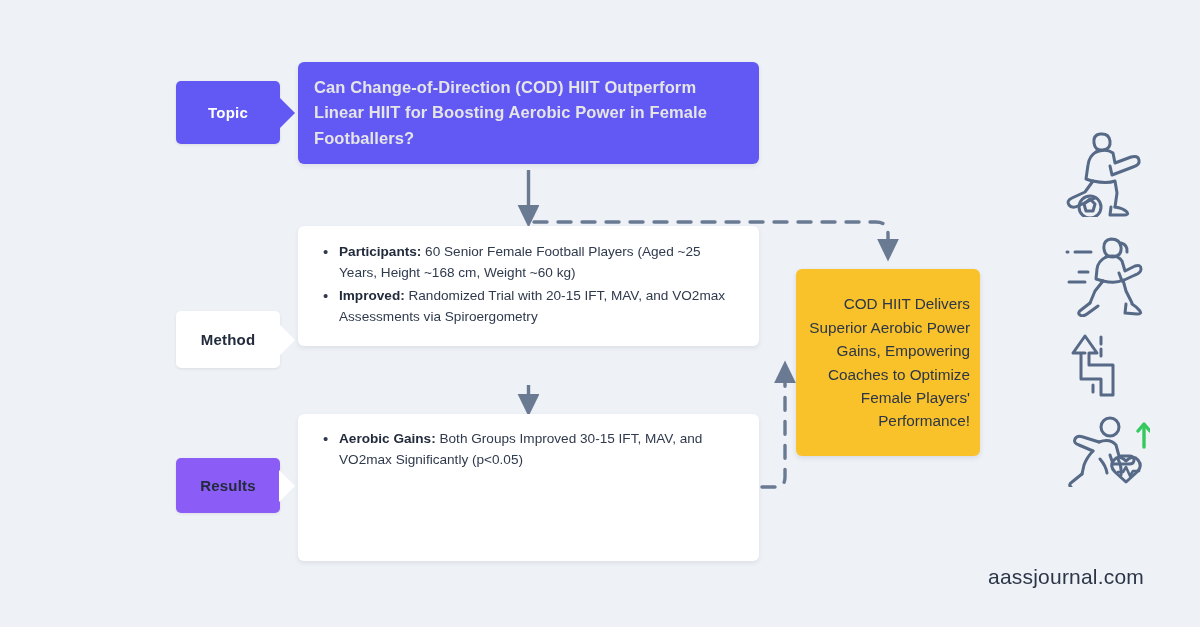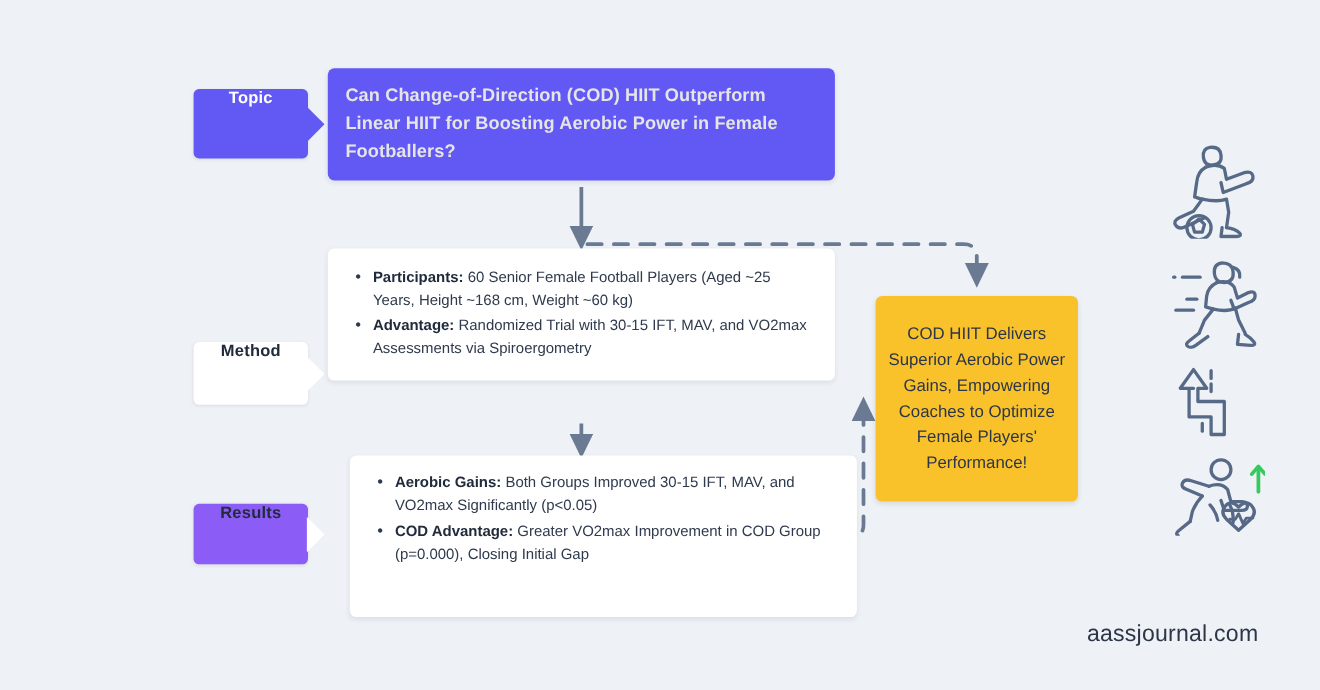--- a/index.html
+++ b/index.html
@@ -29,21 +29,21 @@
     position: absolute;
     left: 0; top: 0;
     width: 1200px; height: 627px;
     pointer-events: none;
   }
 
   
   .tag {
     position: absolute;
     display: flex;
-    align-items: flex-start;
+    align-items: center;
     justify-content: center;
     border-radius: 5px;
     font-weight: bold;
     letter-spacing: .2px;
     box-shadow: 0 1px 3px rgba(40,55,80,.10);
   }
   .tag::after {
     content: "";
     position: absolute;
     right: -15px;
@@ -110,21 +110,20 @@
     width: 461px; height: 120px;
     background: #ffffff;
     padding: 16px 22px 14px 22px;
   }
 
   .card-results {
     left: 298px; top: 414px;
     width: 461px; height: 147px;
     background: #ffffff;
     padding: 15px 22px 14px 22px;
-    margin-left: 20px;
   }
 
   ul.bullets { list-style: none; }
   ul.bullets li {
     position: relative;
     padding-left: 19px;
     font-size: 13.6px;
     line-height: 1.52;
     color: #2f3a4d;
     margin-bottom: 3px;
@@ -142,21 +141,21 @@
   .card-conclusion {
     position: absolute;
     left: 796px; top: 269px;
     width: 184px; height: 187px;
     background: #f9c22b;
     border-radius: 6px;
     box-shadow: 0 2px 5px rgba(40,55,80,.12);
     display: flex;
     align-items: center;
     justify-content: center;
-    text-align: center;
+    text-align: right;
     padding: 8px 10px;
   }
   .card-conclusion .ctext {
     font-size: 15.3px;
     line-height: 1.53;
     color: #2c3647;
   }
 
   
   .icon-rail {
@@ -209,32 +208,31 @@
     <div class="title">Can Change-of-Direction (COD) HIIT Outperform Linear HIIT for Boosting Aerobic Power in Female Footballers?</div>
   </div>
 
   <div class="tag tag-method">
     <span>Method</span>
   </div>
 
   <div class="card card-method">
     <ul class="bullets" id="method-list">
         <li><b>Participants:</b><span> 60 Senior Female Football Players (Aged ~25 Years, Height ~168 cm, Weight ~60 kg)</span></li>
-        <li><b>Advantage:</b><span> Randomized Trial with 30-15 IFT, MAV, and VO2max Assessments via Spiroergometry</span></li>
+        <li><b>Improved:</b><span> Randomized Trial with 20-15 IFT, MAV, and VO2max Assessments via Spiroergometry</span></li>
       </ul>
   </div>
 
   <div class="tag tag-results">
     <span>Results</span>
   </div>
 
   <div class="card card-results">
     <ul class="bullets" id="results-list">
         <li><b>Aerobic Gains:</b><span> Both Groups Improved 30-15 IFT, MAV, and VO2max Significantly (p&lt;0.05)</span></li>
-        <li><b>COD Advantage:</b><span> Greater VO2max Improvement in COD Group (p=0.000), Closing Initial Gap</span></li>
       </ul>
   </div>
 
   <div class="card-conclusion">
     <div class="ctext">COD HIIT Delivers Superior Aerobic Power Gains, Empowering Coaches to Optimize Female Players' Performance!</div>
   </div>
 
   <div class="icon-rail">
 
     <div class="rail-icon i0">

